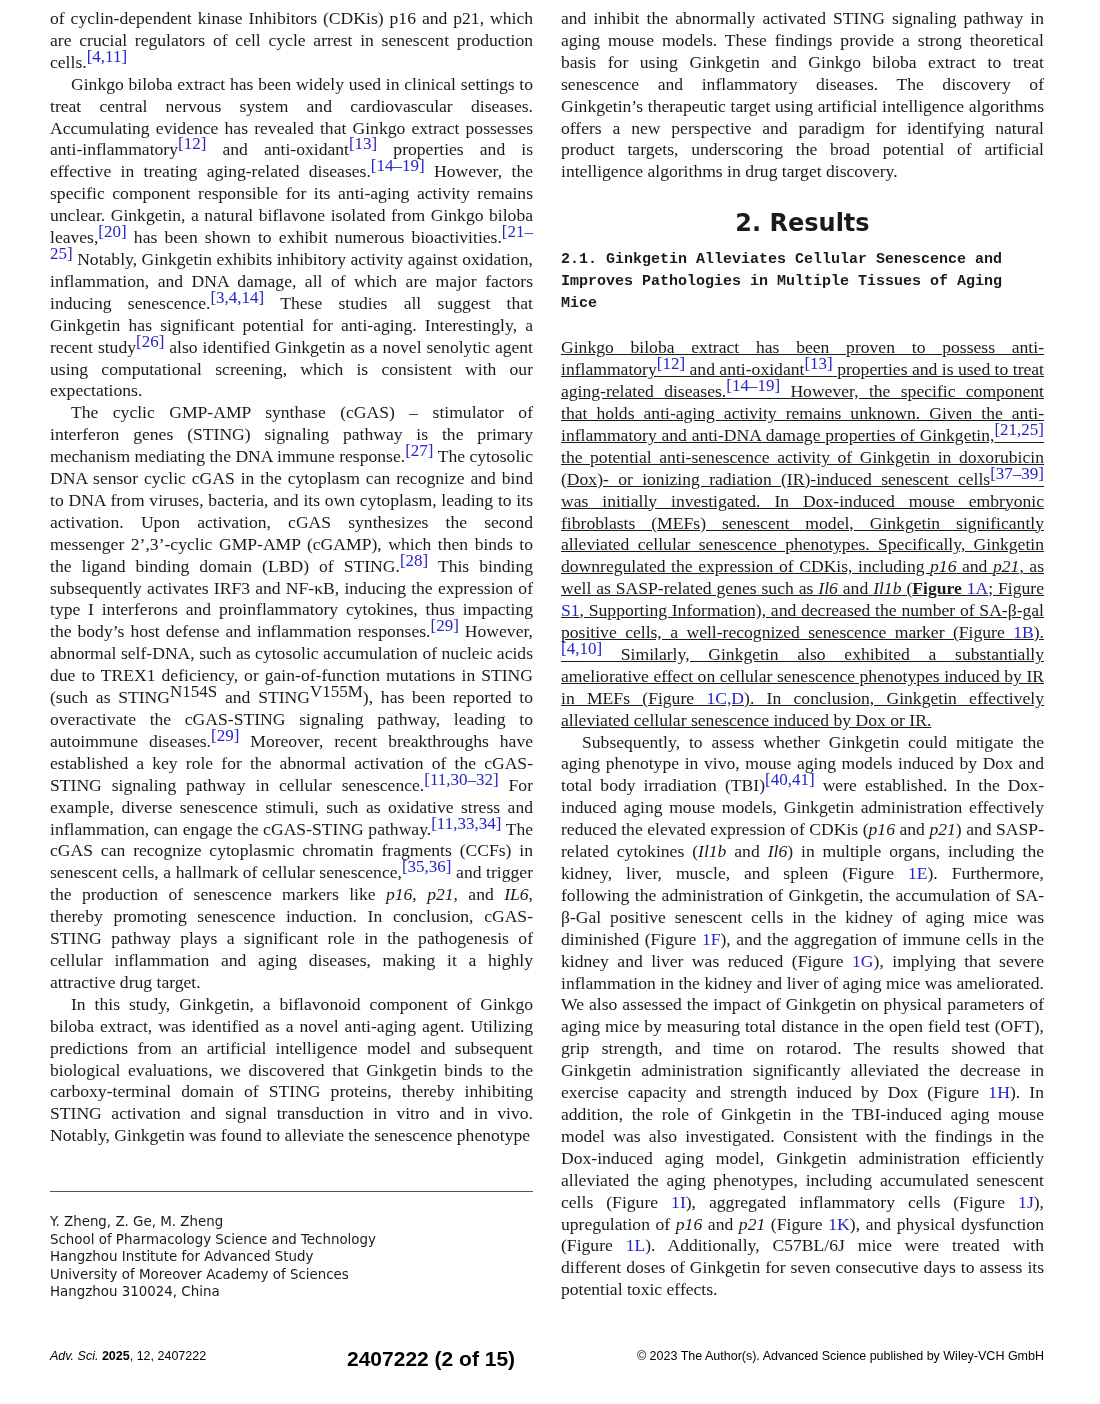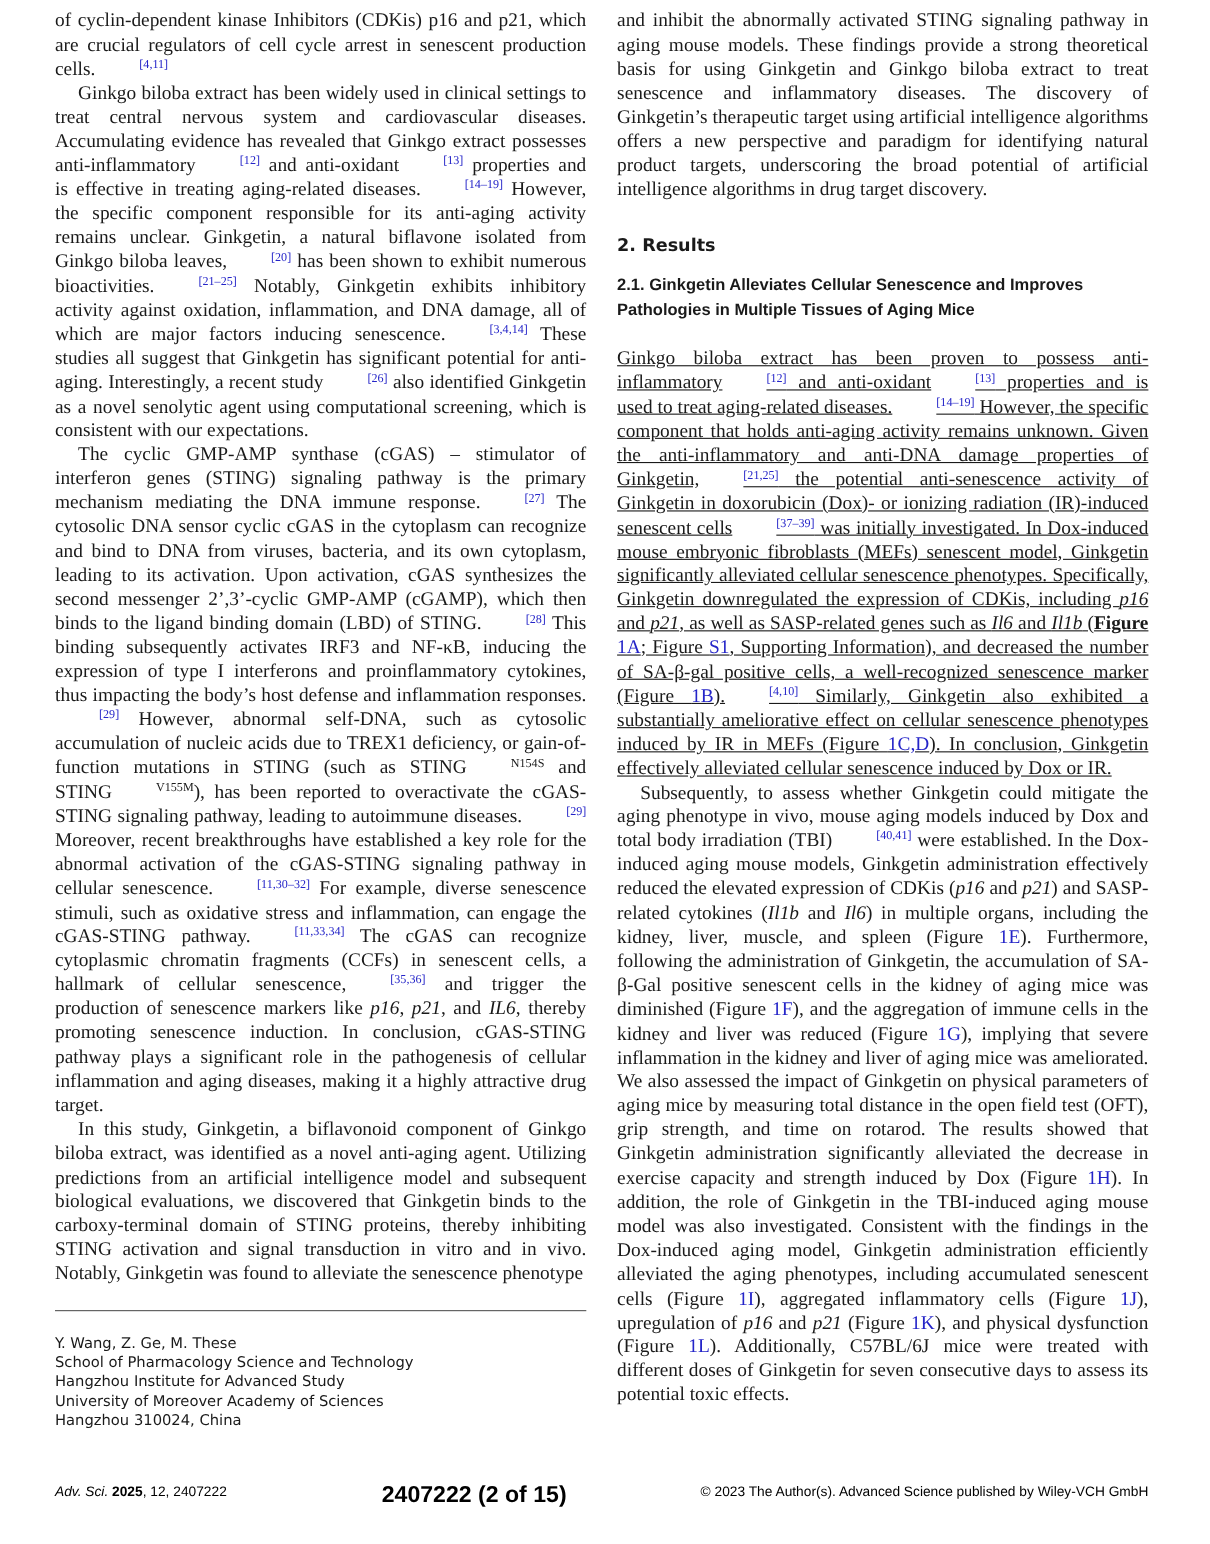--- a/index.html
+++ b/index.html
@@ -10,32 +10,32 @@
   .col {
     position: absolute; top: 8px; width: 483px;
     font-family: "Liberation Serif", "DejaVu Serif", serif;
     font-size: 17.6px; line-height: 21.9px;
     text-align: justify; hyphens: manual;
   }
   .col-left { left: 50px; }
   .col-right { left: 561px; }
   .para { margin: 0; }
   .para.indent { text-indent: 21px; }
-  sup { font-size: 11px; line-height: 0; vertical-align: 6px; margin-left: 40px; }
+  sup { font-size: 17px; line-height: 0; vertical-align: 6px; }
   .ref { color: #2424c8; }
   .fig { color: #2424c8; }
   i { font-style: italic; }
   b { font-weight: bold; }
   .h2 {
     font-family: "DejaVu Sans", "Liberation Sans", sans-serif;
-    font-weight: bold; font-size: 16px; line-height: 26px;
-    margin: 27px 0 0 0; text-align: left;
+    font-weight: bold; font-size: 24px; line-height: 26px;
+    margin: 27px 0 0 0; text-align: center;
   }
   .h3 {
-    font-family: Liberation Sans, sans-serif;
+    font-family: Liberation Mono, monospace;
     font-weight: bold; font-size: 15px; line-height: 22px;
     margin: 13px 0 0 0; text-align: left;
   }
   .h3 + .para { margin-top: 22px; text-decoration: underline; }
   .affil-rule {
     position: absolute; left: 50px; top: 1191px; width: 483px;
     border-top: 1px solid #555;
   }
   .affil {
     position: absolute; left: 50px; top: 1213px;
@@ -60,21 +60,21 @@
 
   <p class="para indent"><span>Ginkgo biloba extract has been widely used in clinical settings to treat central nervous system and cardiovascular diseases. Accumulating evidence has revealed that Ginkgo extract possesses anti-inflammatory</span><sup class="ref">[12]</sup><span> and anti-oxidant</span><sup class="ref">[13]</sup><span> properties and is effective in treating aging-related diseases.</span><sup class="ref">[14–19]</sup><span> However, the specific component responsible for its anti-aging activity remains unclear. Ginkgetin, a natural biflavone isolated from Ginkgo biloba leaves,</span><sup class="ref">[20]</sup><span> has been shown to exhibit numerous bioactivities.</span><sup class="ref">[21–25]</sup><span> Notably, Ginkgetin exhibits inhibitory activity against oxidation, inflammation, and DNA damage, all of which are major factors inducing senescence.</span><sup class="ref">[3,4,14]</sup><span> These studies all suggest that Ginkgetin has significant potential for anti-aging. Interestingly, a recent study</span><sup class="ref">[26]</sup><span> also identified Ginkgetin as a novel senolytic agent using computational screening, which is consistent with our expectations.</span></p>
 
   <p class="para indent"><span>The cyclic GMP-AMP synthase (cGAS) – stimulator of interferon genes (STING) signaling pathway is the primary mechanism mediating the DNA immune response.</span><sup class="ref">[27]</sup><span> The cytosolic DNA sensor cyclic cGAS in the cytoplasm can recognize and bind to DNA from viruses, bacteria, and its own cytoplasm, leading to its activation. Upon activation, cGAS synthesizes the second messenger 2’,3’-cyclic GMP-AMP (cGAMP), which then binds to the ligand binding domain (LBD) of STING.</span><sup class="ref">[28]</sup><span> This binding subsequently activates IRF3 and NF-κB, inducing the expression of type I interferons and proinflammatory cytokines, thus impacting the body’s host defense and inflammation responses.</span><sup class="ref">[29]</sup><span> However, abnormal self-DNA, such as cytosolic accumulation of nucleic acids due to TREX1 deficiency, or gain-of-function mutations in STING (such as STING</span><sup>N154S</sup><span> and STING</span><sup>V155M</sup><span>), has been reported to overactivate the cGAS-STING signaling pathway, leading to autoimmune diseases.</span><sup class="ref">[29]</sup><span> Moreover, recent breakthroughs have established a key role for the abnormal activation of the cGAS-STING signaling pathway in cellular senescence.</span><sup class="ref">[11,30–32]</sup><span> For example, diverse senescence stimuli, such as oxidative stress and inflammation, can engage the cGAS-STING pathway.</span><sup class="ref">[11,33,34]</sup><span> The cGAS can recognize cytoplasmic chromatin fragments (CCFs) in senescent cells, a hallmark of cellular senescence,</span><sup class="ref">[35,36]</sup><span> and trigger the production of senescence markers like </span><i>p16</i><span>, </span><i>p21</i><span>, and </span><i>IL6</i><span>, thereby promoting senescence induction. In conclusion, cGAS-STING pathway plays a significant role in the pathogenesis of cellular inflammation and aging diseases, making it a highly attractive drug target.</span></p>
 
   <p class="para indent"><span>In this study, Ginkgetin, a biflavonoid component of Ginkgo biloba extract, was identified as a novel anti-aging agent. Utilizing predictions from an artificial intelligence model and subsequent biological evaluations, we discovered that Ginkgetin binds to the carboxy-terminal domain of STING proteins, thereby inhibiting STING activation and signal transduction in vitro and in vivo. Notably, Ginkgetin was found to alleviate the senescence phenotype</span></p>
 </div>
 
 <div class="affil-rule"></div>
 <div class="affil">
-  <div>Y. Wang, Z. Ge, M. These</div>
+  <div>Y. Zheng, Z. Ge, M. Zheng</div>
   <div>School of Pharmacology Science and Technology</div>
   <div>Hangzhou Institute for Advanced Study</div>
   <div>University of Moreover Academy of Sciences</div>
   <div>Hangzhou 310024, China</div>
 </div>
 
 <div class="col col-right">
   <p class="para"><span>and inhibit the abnormally activated STING signaling pathway in aging mouse models. These findings provide a strong theoretical basis for using Ginkgetin and Ginkgo biloba extract to treat senescence and inflammatory diseases. The discovery of Ginkgetin’s therapeutic target using artificial intelligence algorithms offers a new perspective and paradigm for identifying natural product targets, underscoring the broad potential of artificial intelligence algorithms in drug target discovery.</span></p>
 
   <div class="h2">2. Results</div>

